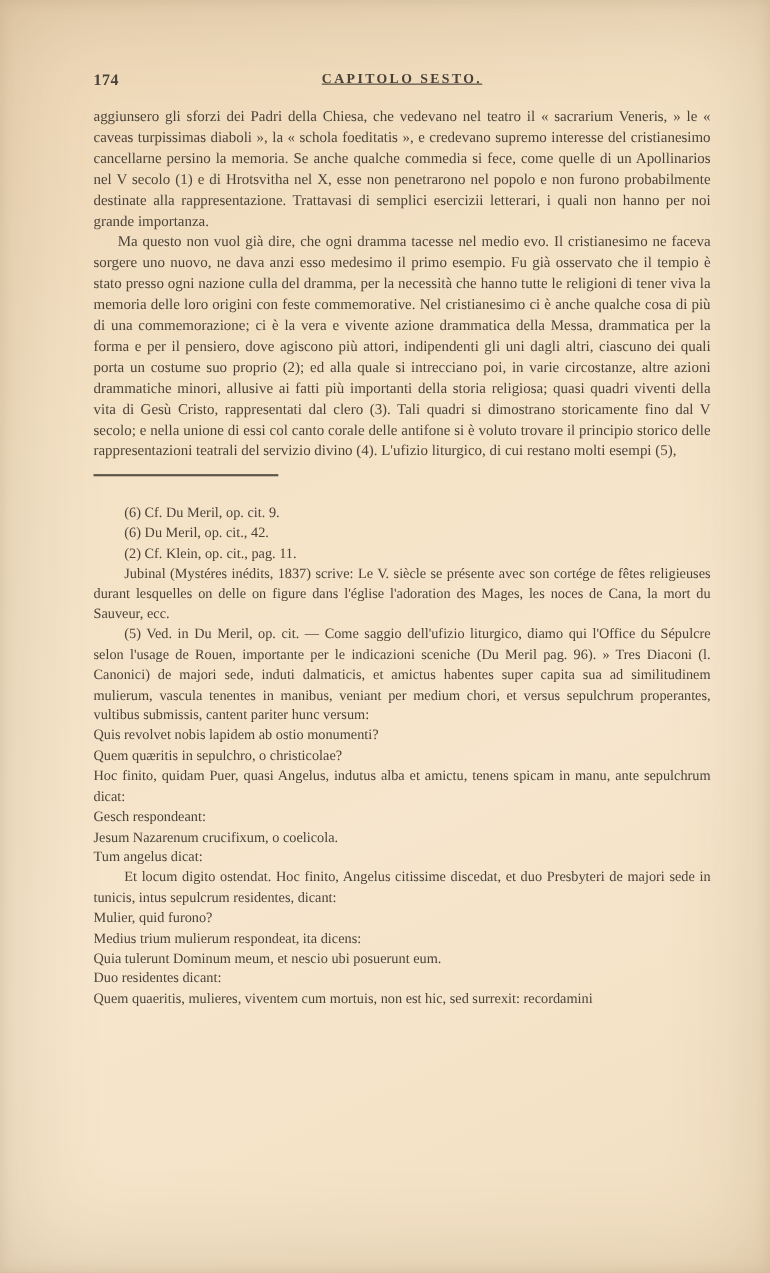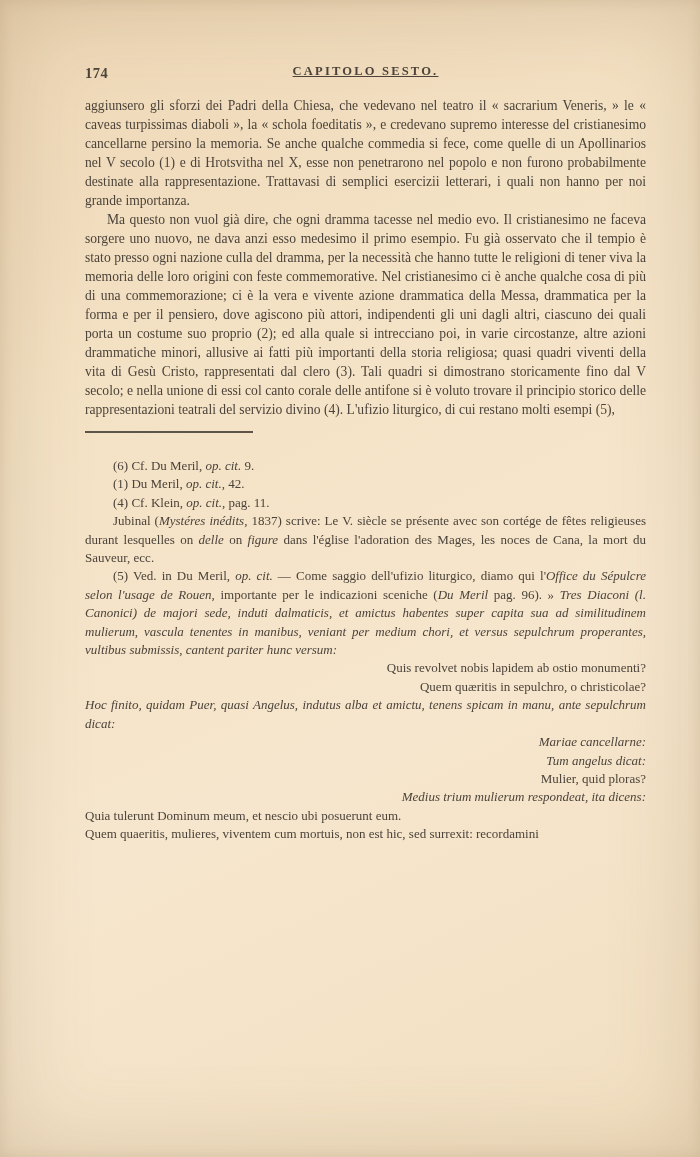--- a/index.html
+++ b/index.html
@@ -14,49 +14,52 @@
     box-shadow:inset 0 0 90px rgba(124,94,56,.22), inset 0 0 14px rgba(124,94,56,.14);
     font-family:"Liberation Serif","DejaVu Serif",serif;
     color:#4b433a;
   }
   .header{position:relative;height:20px;margin-bottom:12px;}
   .pagenum{position:absolute;left:0;top:1px;font-weight:700;font-size:14.5px;letter-spacing:.5px;}
   .running-head{display:block;text-align:center;font-size:12.5px;font-weight:700;letter-spacing:2.2px;text-decoration:underline;}
   .main-text{font-size:13.6px;line-height:19px;}
   .mp{margin:0;text-align:justify;}
   .ind{text-indent:22px;}
-  .it{font-style:italic;}
+  .it{}
   .fn-rule{width:168px;height:0;border:0;border-top:2px solid #5d554a;margin:12px 0 24px 0;}
   .footnotes{font-size:13px;line-height:18.4px;}
   .fb{margin:0;text-align:justify;}
   .fb.ind{text-indent:28px;}
-  .fb.c{text-align:right;text-indent:0;}
+  .fb.c{text-align:left;text-indent:0;}
 </style>
 </head>
 <body>
 
 <div class="page">
   <div class="header">
     <span class="pagenum">174</span>
     <span class="running-head">CAPITOLO SESTO.</span>
   </div>
   <div class="main-text" id="main-text">
       <p class="mp"><span>aggiunsero gli sforzi dei Padri della Chiesa, che vedevano nel teatro il « sacrarium Veneris, » le « caveas turpissimas diaboli », la « schola foeditatis », e credevano supremo interesse del cristianesimo cancellarne persino la memoria. Se anche qualche commedia si fece, come quelle di un Apollinarios nel V secolo (1) e di Hrotsvitha nel X, esse non penetrarono nel popolo e non furono probabilmente destinate alla rappresentazione. Trattavasi di semplici esercizii letterari, i quali non hanno per noi grande importanza.</span></p>
       <p class="mp ind"><span>Ma questo non vuol già dire, che ogni dramma tacesse nel medio evo. Il cristianesimo ne faceva sorgere uno nuovo, ne dava anzi esso medesimo il primo esempio. Fu già osservato che il tempio è stato presso ogni nazione culla del dramma, per la necessità che hanno tutte le religioni di tener viva la memoria delle loro origini con feste commemorative. Nel cristianesimo ci è anche qualche cosa di più di una commemorazione; ci è la vera e vivente azione drammatica della Messa, drammatica per la forma e per il pensiero, dove agiscono più attori, indipendenti gli uni dagli altri, ciascuno dei quali porta un costume suo proprio (2); ed alla quale si intrecciano poi, in varie circostanze, altre azioni drammatiche minori, allusive ai fatti più importanti della storia religiosa; quasi quadri viventi della vita di Gesù Cristo, rappresentati dal clero (3). Tali quadri si dimostrano storicamente fino dal V secolo; e nella unione di essi col canto corale delle antifone si è voluto trovare il principio storico delle rappresentazioni teatrali del servizio divino (4). L'ufizio liturgico, di cui restano molti esempi (5),</span></p>
     </div>
   <div class="fn-rule"></div>
   <div class="footnotes" id="footnotes">
       <p class="fb ind"><span>(6) Cf. Du Meril, </span><span class="it">op. cit.</span><span> 9.</span></p>
-      <p class="fb ind"><span>(1) Du Meril, </span><span class="it">op. cit.</span><span>, 42.</span></p>
-      <p class="fb ind"><span>(4) Cf. Klein, </span><span class="it">op. cit.</span><span>, pag. 11.</span></p>
+      <p class="fb ind"><span>(6) Du Meril, </span><span class="it">op. cit.</span><span>, 42.</span></p>
+      <p class="fb ind"><span>(2) Cf. Klein, </span><span class="it">op. cit.</span><span>, pag. 11.</span></p>
       <p class="fb ind"><span>Jubinal (</span><span class="it">Mystéres inédits</span><span>, 1837) scrive: Le V. siècle se présente avec son cortége de fêtes religieuses durant lesquelles on </span><span class="it">delle</span><span> on </span><span class="it">figure</span><span> dans l'église l'adoration des Mages, les noces de Cana, la mort du Sauveur, ecc.</span></p>
       <p class="fb ind"><span>(5) Ved. in Du Meril, </span><span class="it">op. cit.</span><span> — Come saggio dell'ufizio liturgico, diamo qui l'</span><span class="it">Office du Sépulcre selon l'usage de Rouen</span><span>, importante per le indicazioni sceniche (</span><span class="it">Du Meril</span><span> pag. 96). » </span><span class="it">Tres Diaconi (l. Canonici) de majori sede, induti dalmaticis, et amictus habentes super capita sua ad similitudinem mulierum, vascula tenentes in manibus, veniant per medium chori, et versus sepulchrum properantes, vultibus submissis, cantent pariter hunc versum:</span></p>
       <p class="fb c"><span>Quis revolvet nobis lapidem ab ostio monumenti?</span></p>
       <p class="fb c"><span>Quem quæritis in sepulchro, o christicolae?</span></p>
       <p class="fb"><span class="it">Hoc finito, quidam Puer, quasi Angelus, indutus alba et amictu, tenens spicam in manu, ante sepulchrum dicat:</span></p>
-      <p class="fb c"><span class="it">Mariae cancellarne:</span></p>
+      <p class="fb c"><span class="it">Gesch respondeant:</span></p>
+      <p class="fb c"><span>Jesum Nazarenum crucifixum, o coelicola.</span></p>
       <p class="fb c"><span class="it">Tum angelus dicat:</span></p>
-      <p class="fb c"><span>Mulier, quid ploras?</span></p>
+      <p class="fb ind"><span class="it">Et locum digito ostendat. Hoc finito, Angelus citissime discedat, et duo Presbyteri de majori sede in tunicis, intus sepulcrum residentes, dicant:</span></p>
+      <p class="fb c"><span>Mulier, quid furono?</span></p>
       <p class="fb c"><span class="it">Medius trium mulierum respondeat, ita dicens:</span></p>
       <p class="fb"><span>Quia tulerunt Dominum meum, et nescio ubi posuerunt eum.</span></p>
+      <p class="fb c"><span class="it">Duo residentes dicant:</span></p>
       <p class="fb"><span>Quem quaeritis, mulieres, viventem cum mortuis, non est hic, sed surrexit: recordamini</span></p>
     </div>
 </div>
 
 </body></html>

